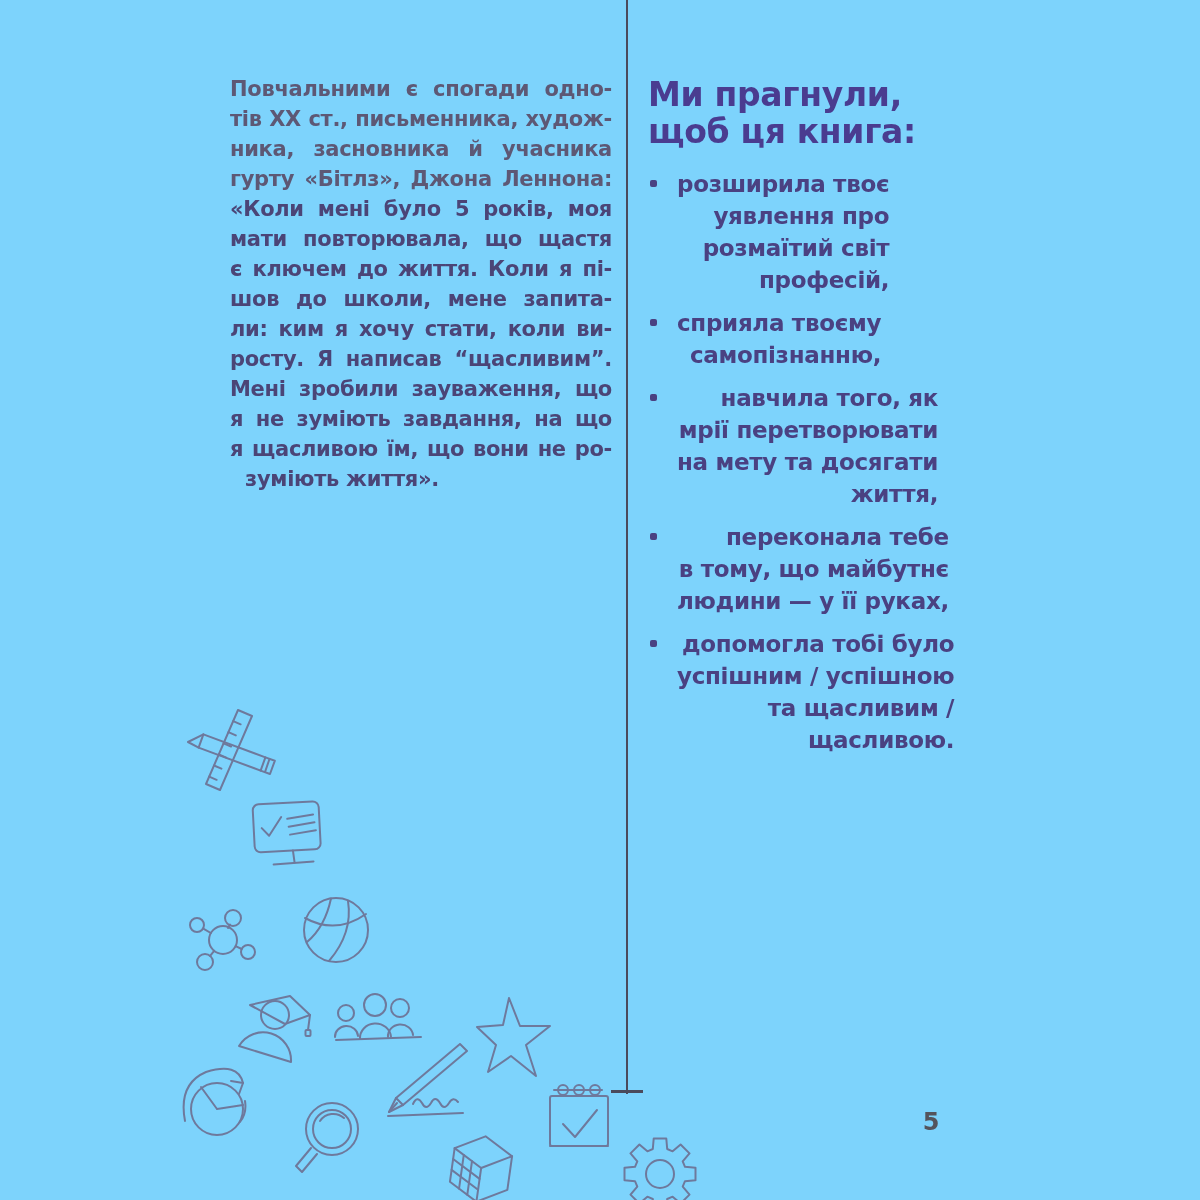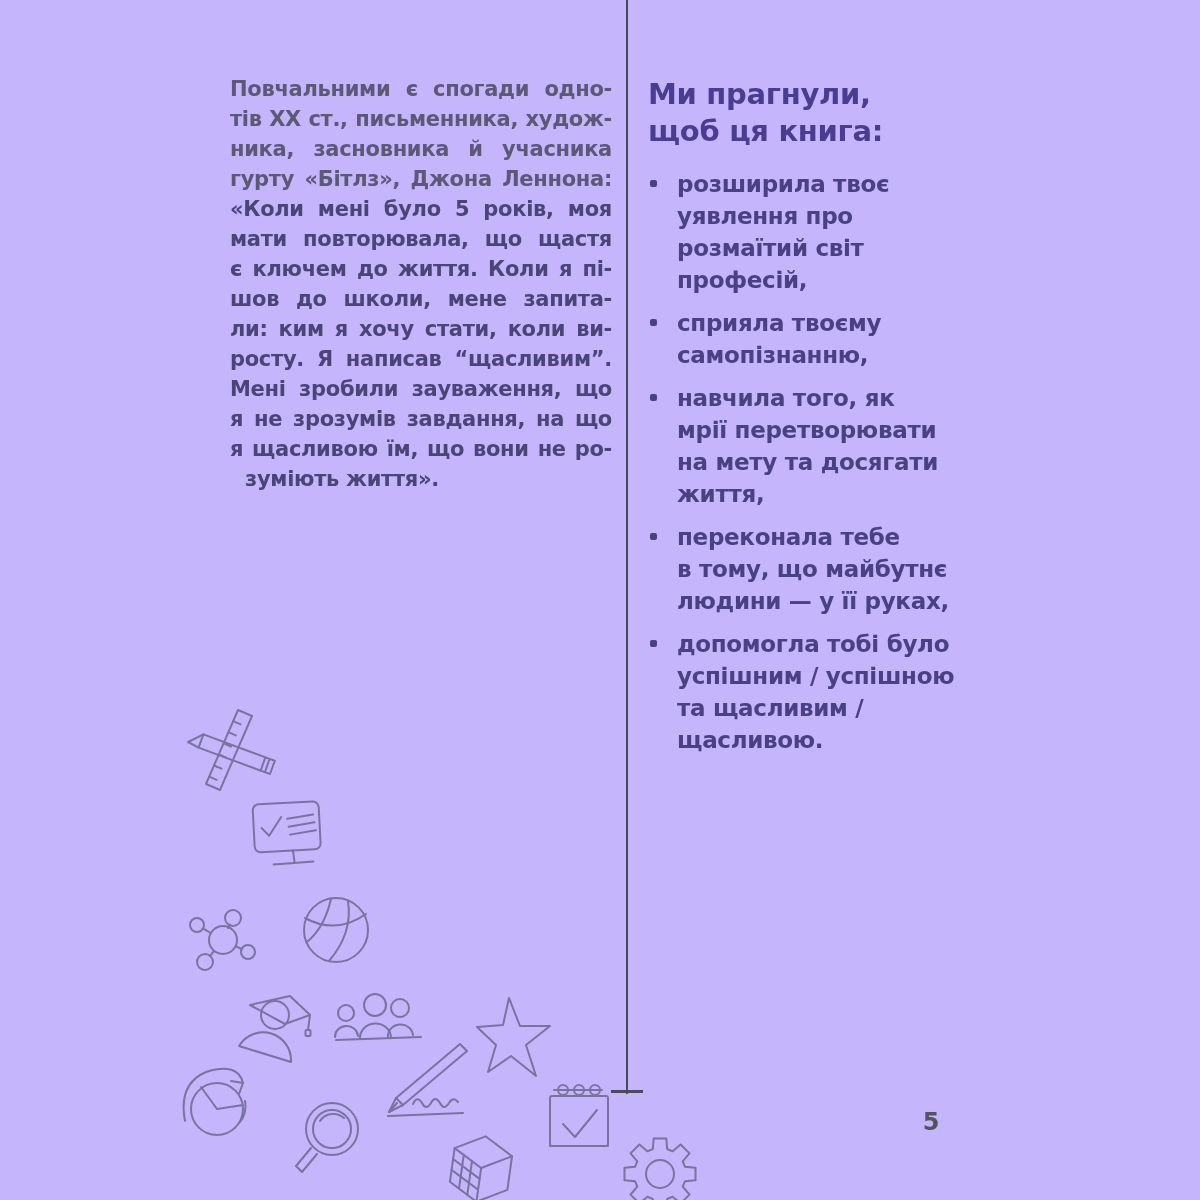--- a/index.html
+++ b/index.html
@@ -1,48 +1,48 @@
 <!DOCTYPE html>
 <html><head>
 <meta charset="utf-8">
 <style>
   html,body { margin:0; padding:0; }
   body {
     width:1200px; height:1200px; overflow:hidden;
     background:#ffffff;
     font-family:"DejaVu Sans", sans-serif;
   }
-  .page { position:relative; width:1200px; height:1200px; background:#c4b5fd; }
+  .page { position:relative; width:1200px; height:1200px; background:#7dd3fc; }
 
   
   .left-col { position:absolute; left:230px; top:74px; width:382px; }
   .jline {
     display:block; font-size:21px; font-weight:700; line-height:30px;
     letter-spacing:-0.3px; text-align:justify; text-align-last:justify;
   }
   .intro { color:#5d5875; }
   .quote { color:#4b4577; }
   .lastline { text-align-last:left;margin-left:15px; }
 
   
   .divider { position:absolute; left:626px; top:0; width:2px; height:1094px; background:#4a4a5c; }
   .divider-cap { position:absolute; left:-15px; top:1090px; width:32px; height:3px; background:#4a4a5c; display:block; }
 
   
   .right-col { position:absolute; left:648px; top:76px; width:345px; }
   .heading {
-    margin:0 0 18px 0; font-size:29px; font-weight:700; line-height:37px;
+    margin:0 0 18px 0; font-size:33px; font-weight:700; line-height:37px;
     color:#4a3c90; white-space:pre-line; letter-spacing:-0.3px;
   }
   .bullets { list-style:none; margin:0; padding:0; }
   .bullet { display:flex; margin-bottom:11px; }
   .dot { width:7px; height:7px; border-radius:2px; background:#4a4182; margin:12px 20px 0 2px; flex-shrink:0; }
   .btxt {
     font-size:23px; font-weight:700; line-height:32px; letter-spacing:-0.3px;
-    color:#4a4182; white-space:pre-line;
+    color:#4a4182; white-space:pre-line;text-align:right;
   }
 
   .page-number {
     position:absolute; left:916px; top:1108px; width:30px; text-align:center;
     font-size:24px; font-weight:600; color:#54545c;
   }
 
   
   .doodle { position:absolute; }
   .doodle svg { display:block; }
@@ -75,21 +75,21 @@
       <span class="jline intro">тів XX ст., письменника, худож-</span>
       <span class="jline intro">ника, засновника й учасника</span>
       <span class="jline intro">гурту «Бітлз», Джона Леннона:</span>
       <span class="jline quote">«Коли мені було 5 років, моя</span>
       <span class="jline quote">мати повторювала, що щастя</span>
       <span class="jline quote">є ключем до життя. Коли я пі-</span>
       <span class="jline quote">шов до школи, мене запита-</span>
       <span class="jline quote">ли: ким я хочу стати, коли ви-</span>
       <span class="jline quote">росту. Я написав “щасливим”.</span>
       <span class="jline quote">Мені зробили зауваження, що</span>
-      <span class="jline quote">я не зрозумів завдання, на що</span>
+      <span class="jline quote">я не зуміють завдання, на що</span>
       <span class="jline quote">я щасливою їм, що вони не ро-</span>
       <span class="jline quote lastline">зуміють життя».</span>
     </p>
   </main>
 
   <div class="divider">
     <span class="divider-cap"></span>
   </div>
 
   <aside class="right-col">

